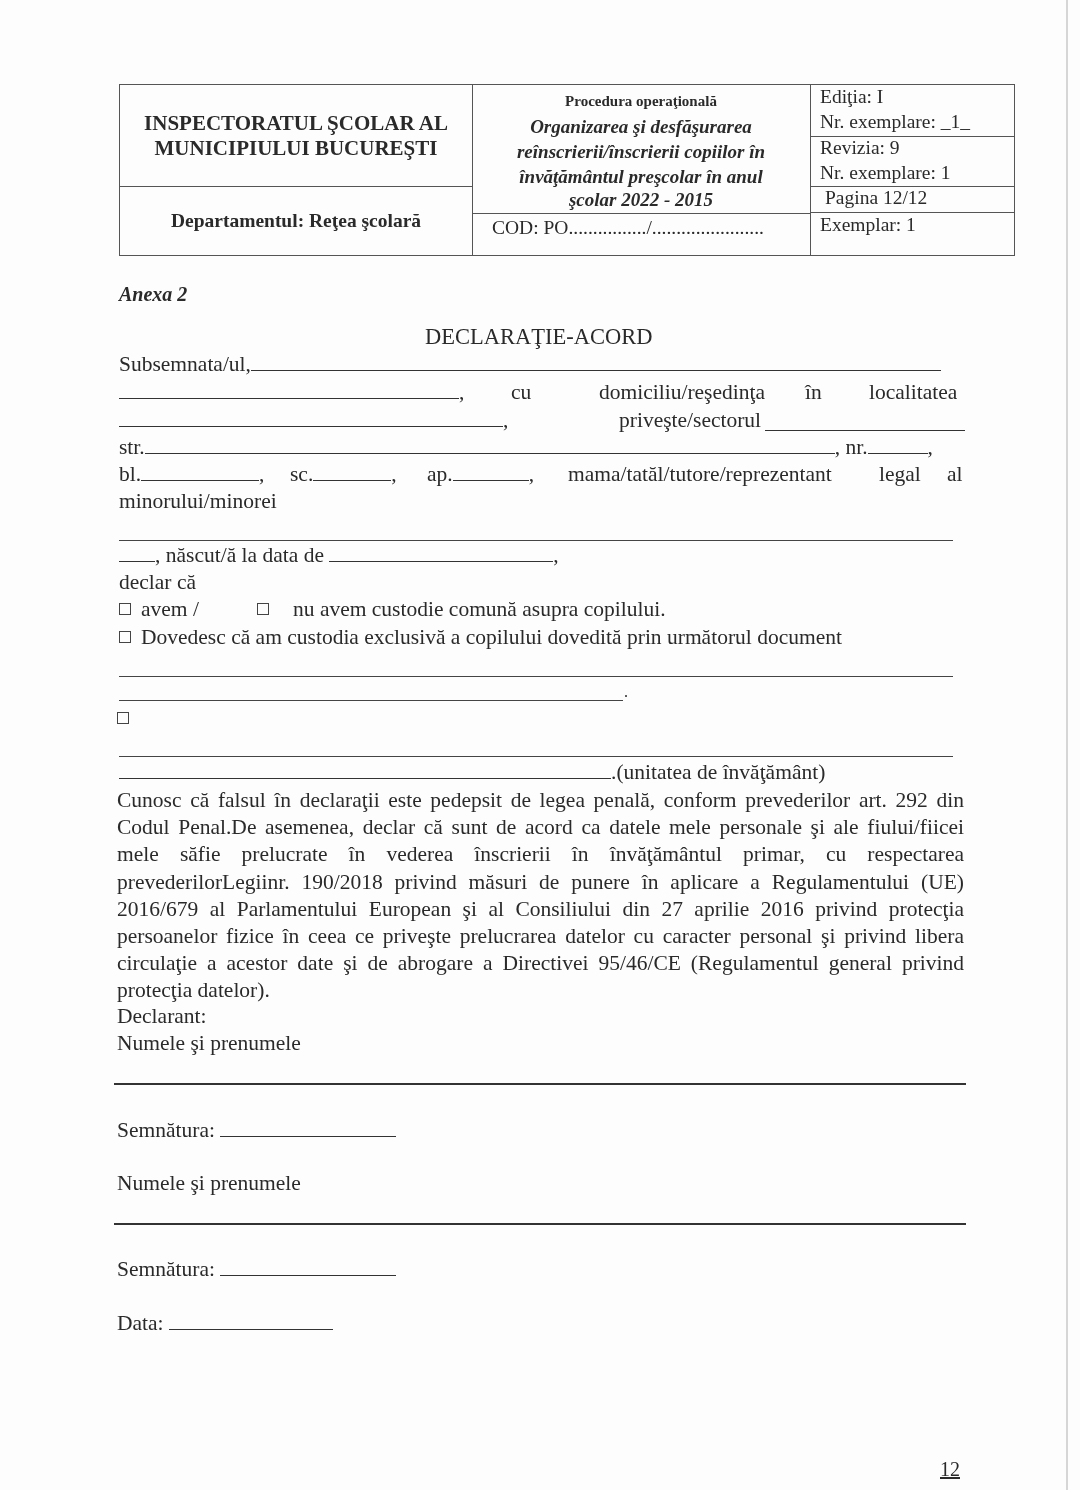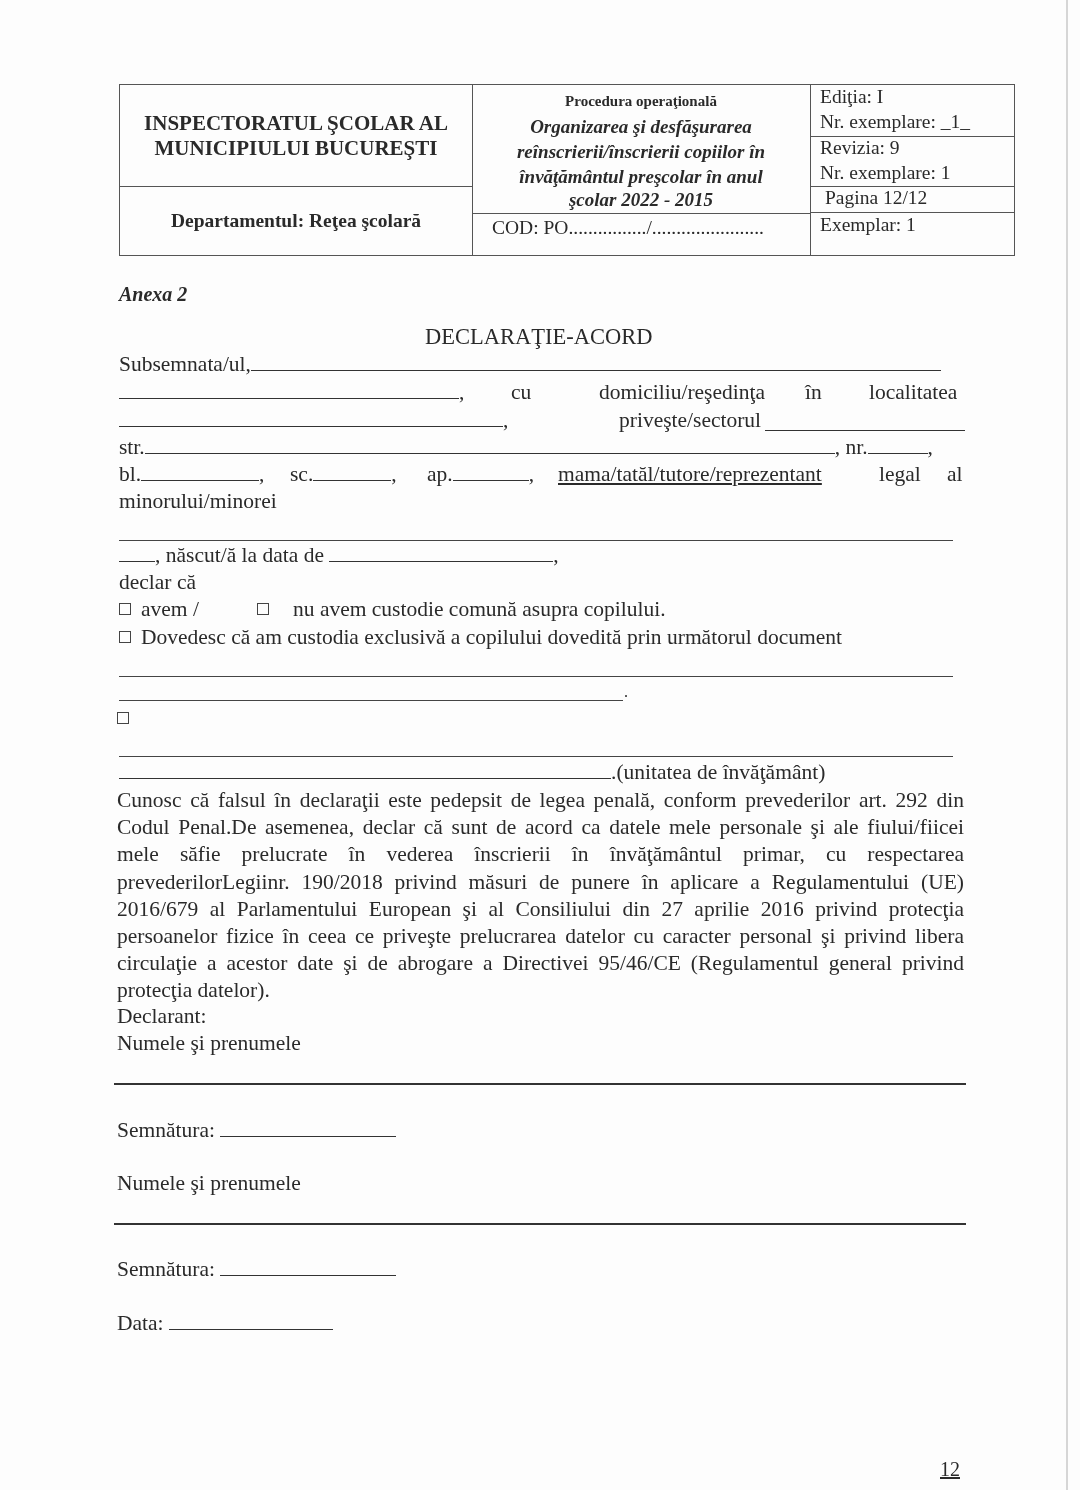--- a/index.html
+++ b/index.html
@@ -92,21 +92,21 @@
 </div>
 
 <div class="doc" style="left:119px; top:434px; width:846px;">
   <span>str.</span><span class="ul field" style="width:690px;"></span><span>, nr.</span><span class="ul field" style="width:60px;"></span><span>,</span>
 </div>
 
 <div class="doc" style="left:119px; top:461px; width:846px;">
   <span>bl.</span><span class="ul field" style="width:118px;"></span><span>,</span>
   <span style="position:absolute; left:171px;"><span>sc.</span><span class="ul field" style="width:78px;"></span><span>,</span></span>
   <span style="position:absolute; left:308px;"><span>ap.</span><span class="ul field" style="width:76px;"></span><span>,</span></span>
-  <span style="position:absolute; left:439px;text-decoration:underline;">mama/tatăl/tutore/reprezentant</span>
+  <span style="position:absolute; left:449px;">mama/tatăl/tutore/reprezentant</span>
   <span style="position:absolute; left:760px;">legal</span>
   <span style="position:absolute; left:828px;">al</span>
 </div>
 
 <div class="doc" style="left:119px; top:488px;">minorului/minorei</div>
 
 <div class="rule field" style="left:119px; top:540px; width:834px;"></div>
 
 <div class="doc" style="left:119px; top:542px;">
   <span class="ul field" style="width:36px;"></span><span>, născut/ă la data de</span>

